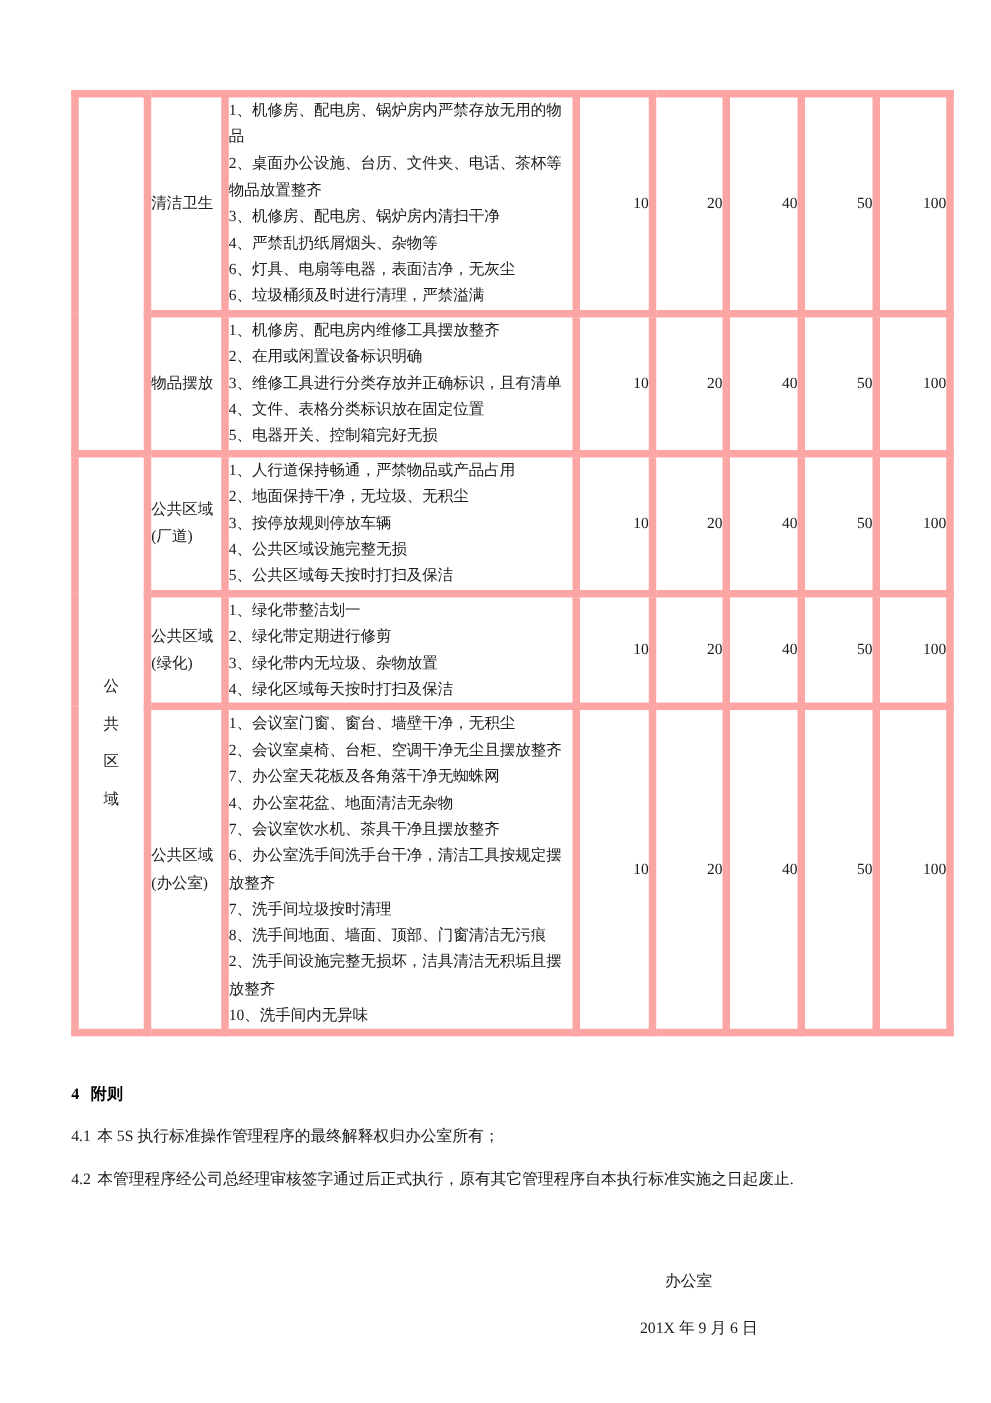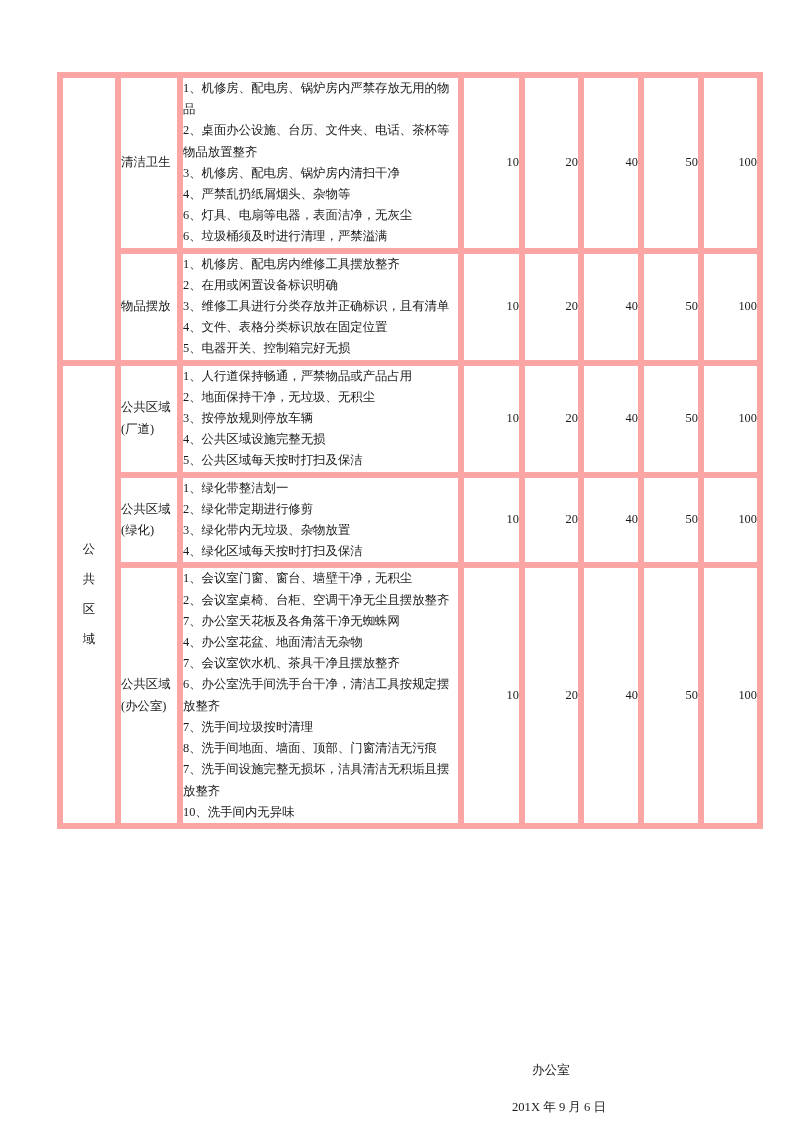--- a/index.html
+++ b/index.html
@@ -115,21 +115,20 @@
     color: #1a1a1a;
   }
   .para .pnum { margin-right: 5px; }
 
   .sign-block {
     position: absolute;
     left: 57px;
     top: 1016px;
     width: 700px;
     text-align: left;
-    margin-top: 45px;
   }
   .sign-line {
     font-size: 12.6px;
     line-height: 18px;
     color: #1a1a1a;
     margin: 0;
   }
   .sign-office { padding-left: 475px; }
   .sign-date { padding-left: 455px; margin-top: 19px; }
 </style>
@@ -241,32 +240,43 @@
         </td>
         <td class="item-cell">
           <span class="item-line">1、会议室门窗、窗台、墙壁干净，无积尘</span>
           <span class="item-line">2、会议室桌椅、台柜、空调干净无尘且摆放整齐</span>
           <span class="item-line">7、办公室天花板及各角落干净无蜘蛛网</span>
           <span class="item-line">4、办公室花盆、地面清洁无杂物</span>
           <span class="item-line">7、会议室饮水机、茶具干净且摆放整齐</span>
           <span class="item-line">6、办公室洗手间洗手台干净，清洁工具按规定摆放整齐</span>
           <span class="item-line">7、洗手间垃圾按时清理</span>
           <span class="item-line">8、洗手间地面、墙面、顶部、门窗清洁无污痕</span>
-          <span class="item-line">7、洗手间设施完整无损坏，洁具清洁无积垢且摆放整齐</span>
+          <span class="item-line">2、洗手间设施完整无损坏，洁具清洁无积垢且摆放整齐</span>
           <span class="item-line">10、洗手间内无异味</span>
         </td>
         <td class="score-cell">10</td>
         <td class="score-cell">20</td>
         <td class="score-cell">40</td>
         <td class="score-cell">50</td>
         <td class="score-cell">100</td>
       </tr>
 
     </tbody>
   </table>
 
+  <div class="footer-block">
+    <p class="sec-head">
+      <span class="num">4</span><span>附则</span>
+    </p>
+    <p class="para">
+      <span class="pnum">4.1</span><span>本 5S 执行标准操作管理程序的最终解释权归办公室所有；</span>
+    </p>
+    <p class="para">
+      <span class="pnum">4.2</span><span>本管理程序经公司总经理审核签字通过后正式执行，原有其它管理程序自本执行标准实施之日起废止.</span>
+    </p>
+  </div>
 
   <div class="sign-block">
     <p class="sign-line sign-office">办公室</p>
     <p class="sign-line sign-date">201X 年 9 月 6 日</p>
   </div>
 
 </div>
 
 </body></html>

